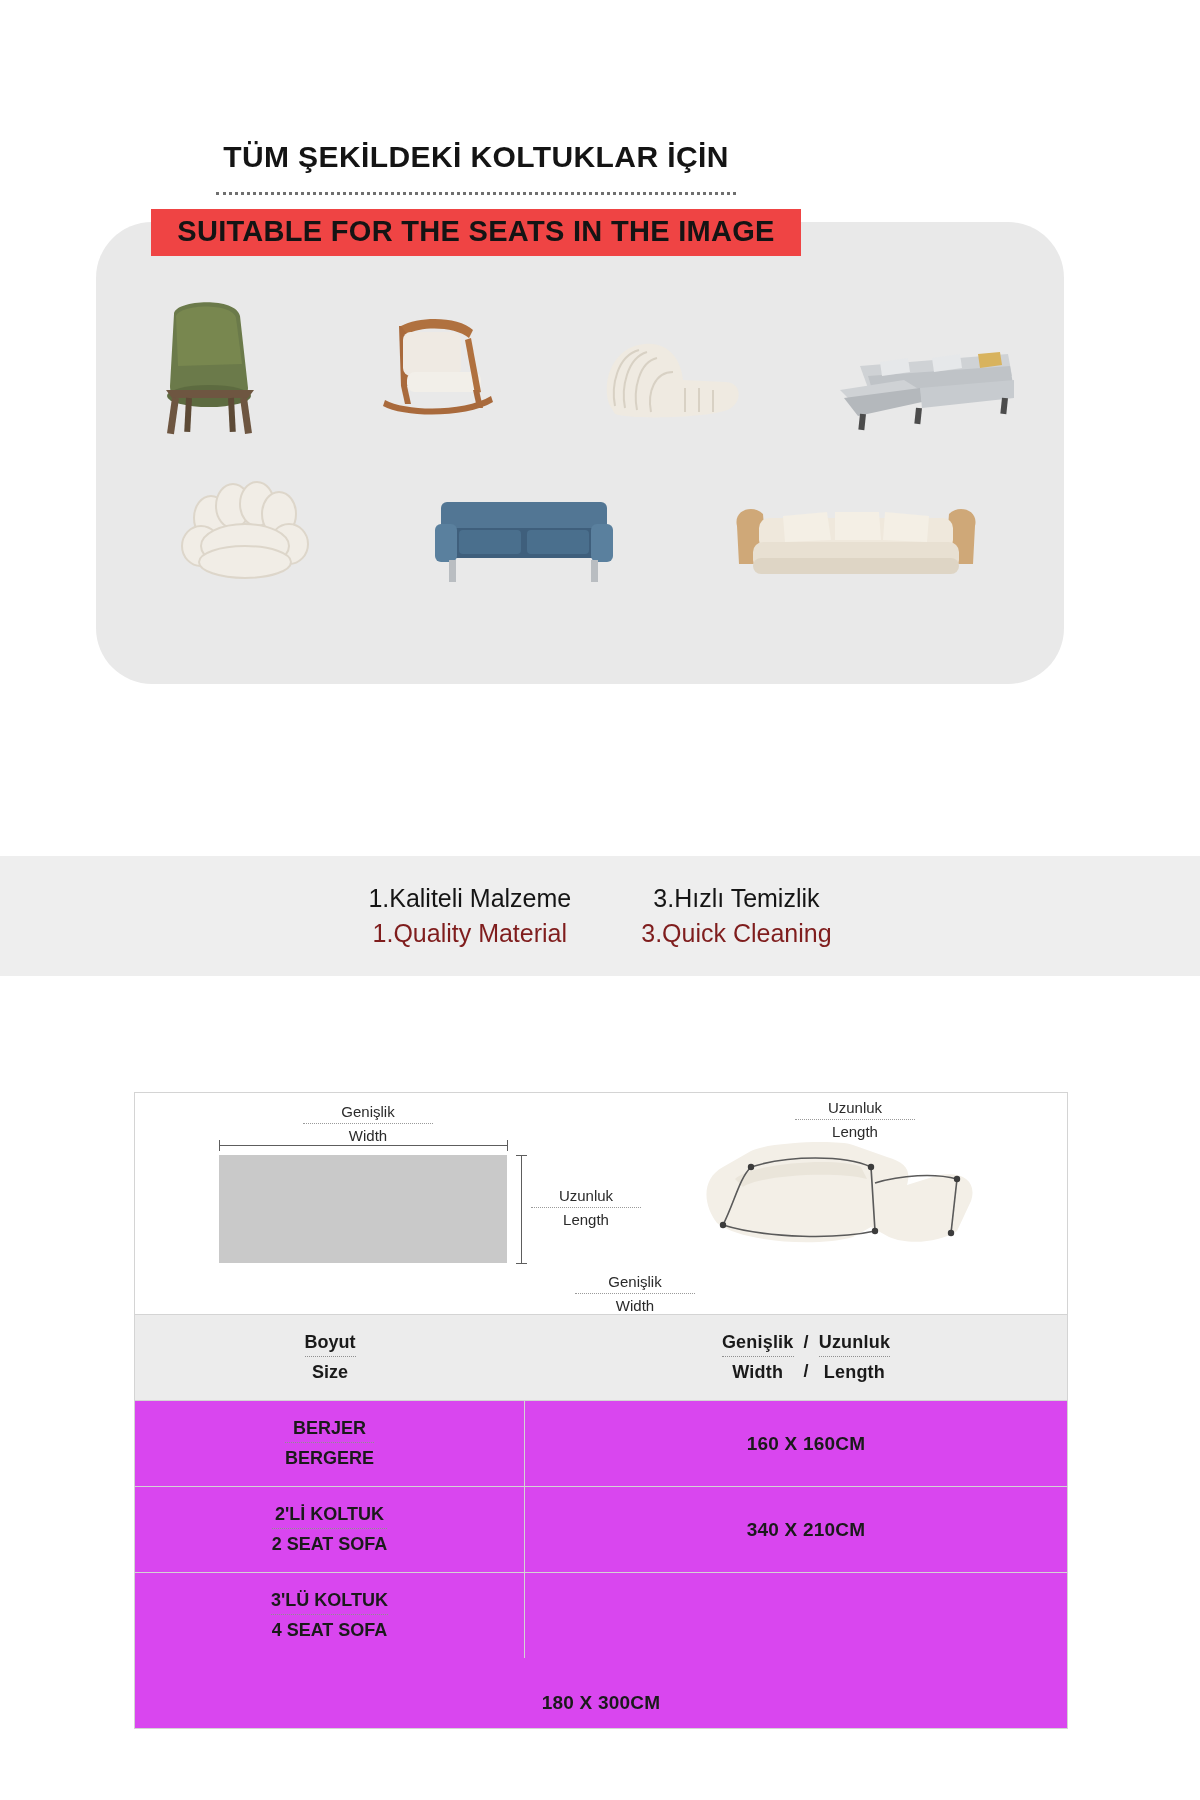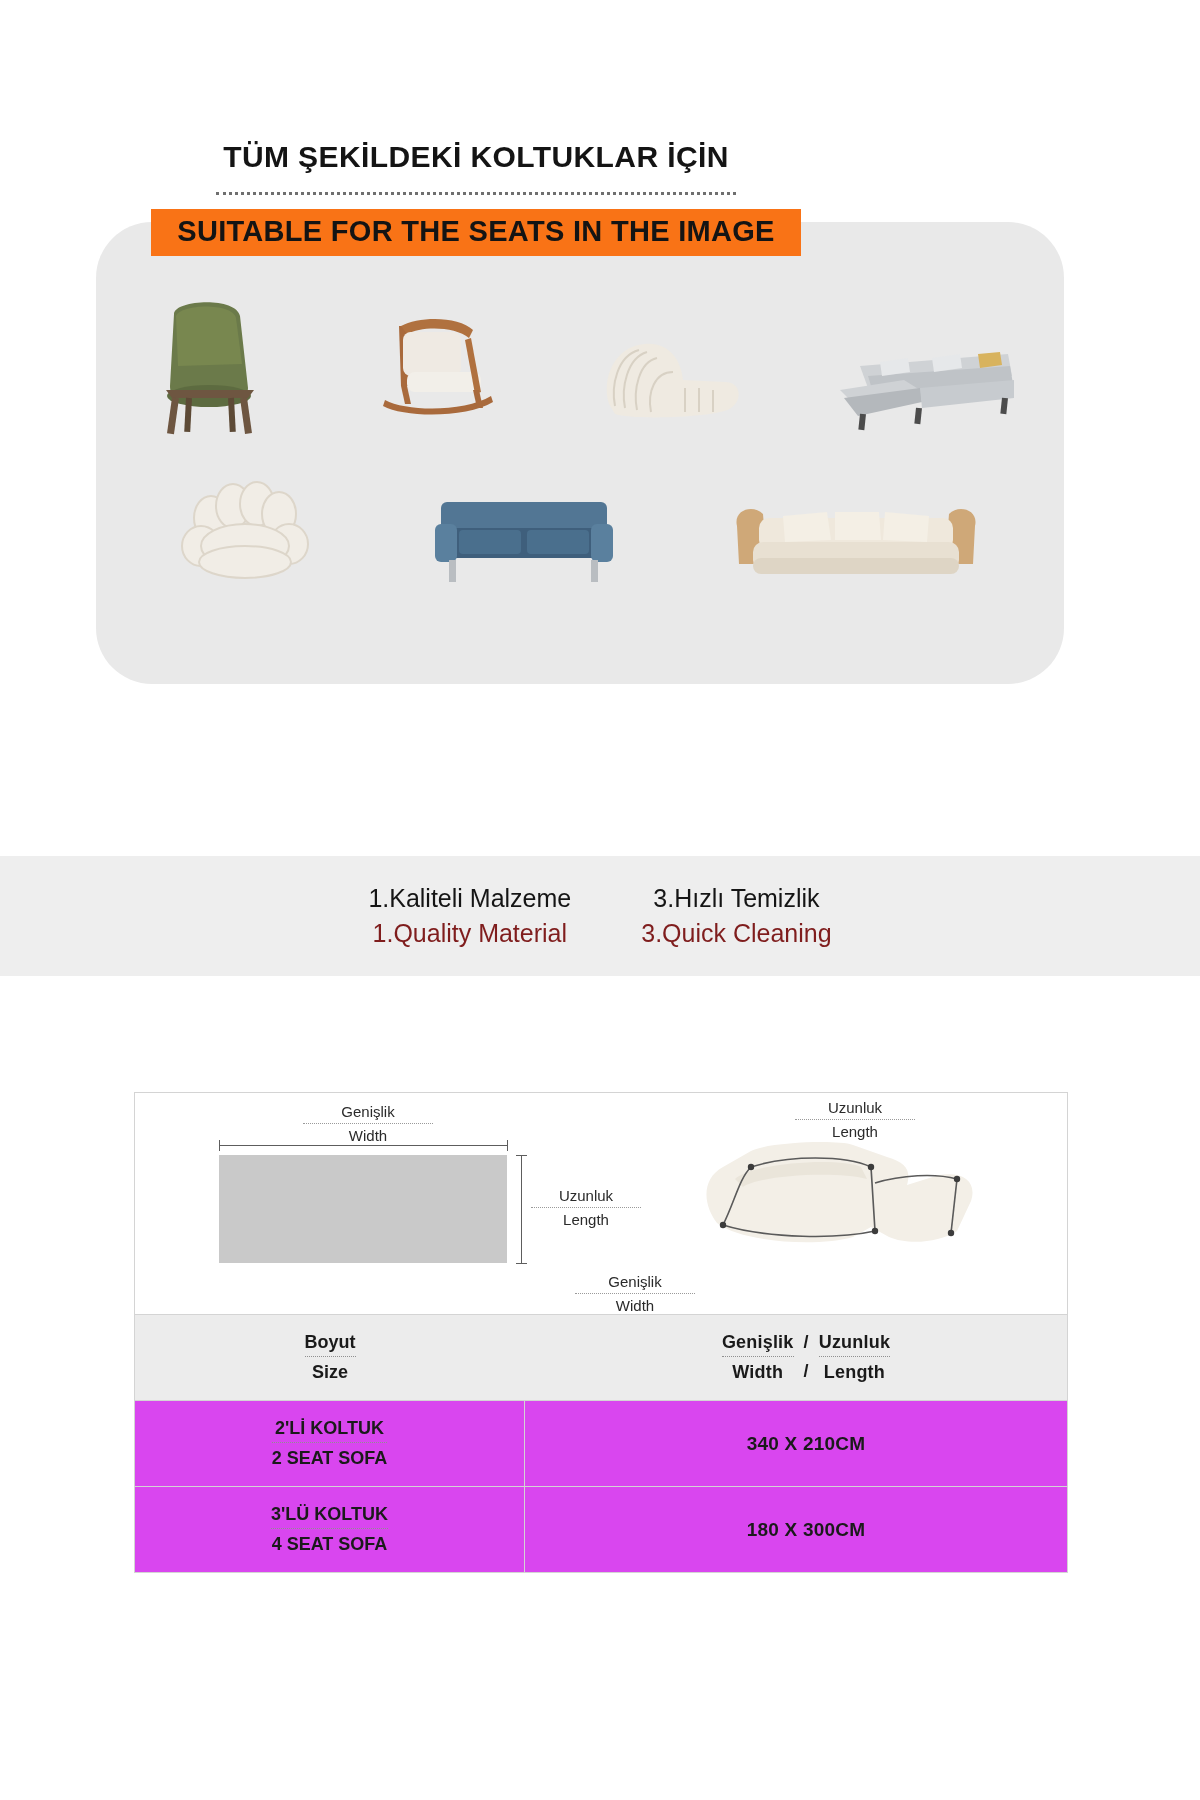--- a/index.html
+++ b/index.html
@@ -33,21 +33,21 @@
     color: #141414;
   }
   .dotted-rule {
     width: 520px;
     height: 2px;
     margin: 18px auto 14px auto;
     border-bottom: 3px dotted #6f6f6f;
   }
   .headline-en-box {
     display: inline-block;
-    background: #f97316;
+    background: #ef4444;
     padding: 6px 26px 8px 26px;
   }
   .headline-en {
     font-size: 29px;
     font-weight: bold;
     letter-spacing: 0.3px;
     color: #141414;
   }
 
   .gray-panel {
@@ -157,21 +157,21 @@
     height: 1px;
     width: 11px;
     background: #5d5d5d;
   }
 
   .row {
     display: flex;
     border-bottom: 1px solid #d4d4d4;
     gap: 20px;
   }
-  .row:last-child { border-bottom: none; }
+  .row:last-child { border-bottom: none; flex-direction: column; }
   .row .c1 {
     width: 390px;
     border-right: 1px solid #d4d4d4;
     padding: 14px 8px;
     text-align: center;
   }
   .row .c2 {
     flex: 1;
     padding: 14px 8px;
     text-align: center;
@@ -414,20 +414,29 @@
             <span style="display:block; padding-top:2px;">/</span>
           </span>
           <span class="stack">
             <span>Uzunluk</span>
             <span class="sub2">Length</span>
           </span>
         </span>
       </div>
     </div>
 
+    <div class="row">
+      <div class="c1">
+        <span class="stack">
+          <span>BERJER</span>
+          <span class="sub2">BERGERE</span>
+        </span>
+      </div>
+      <div class="c2">160 X 160CM</div>
+    </div>
 
     <div class="row">
       <div class="c1">
         <span class="stack">
           <span>2'Lİ KOLTUK</span>
           <span class="sub2">2 SEAT SOFA</span>
         </span>
       </div>
       <div class="c2">340 X 210CM</div>
     </div>

